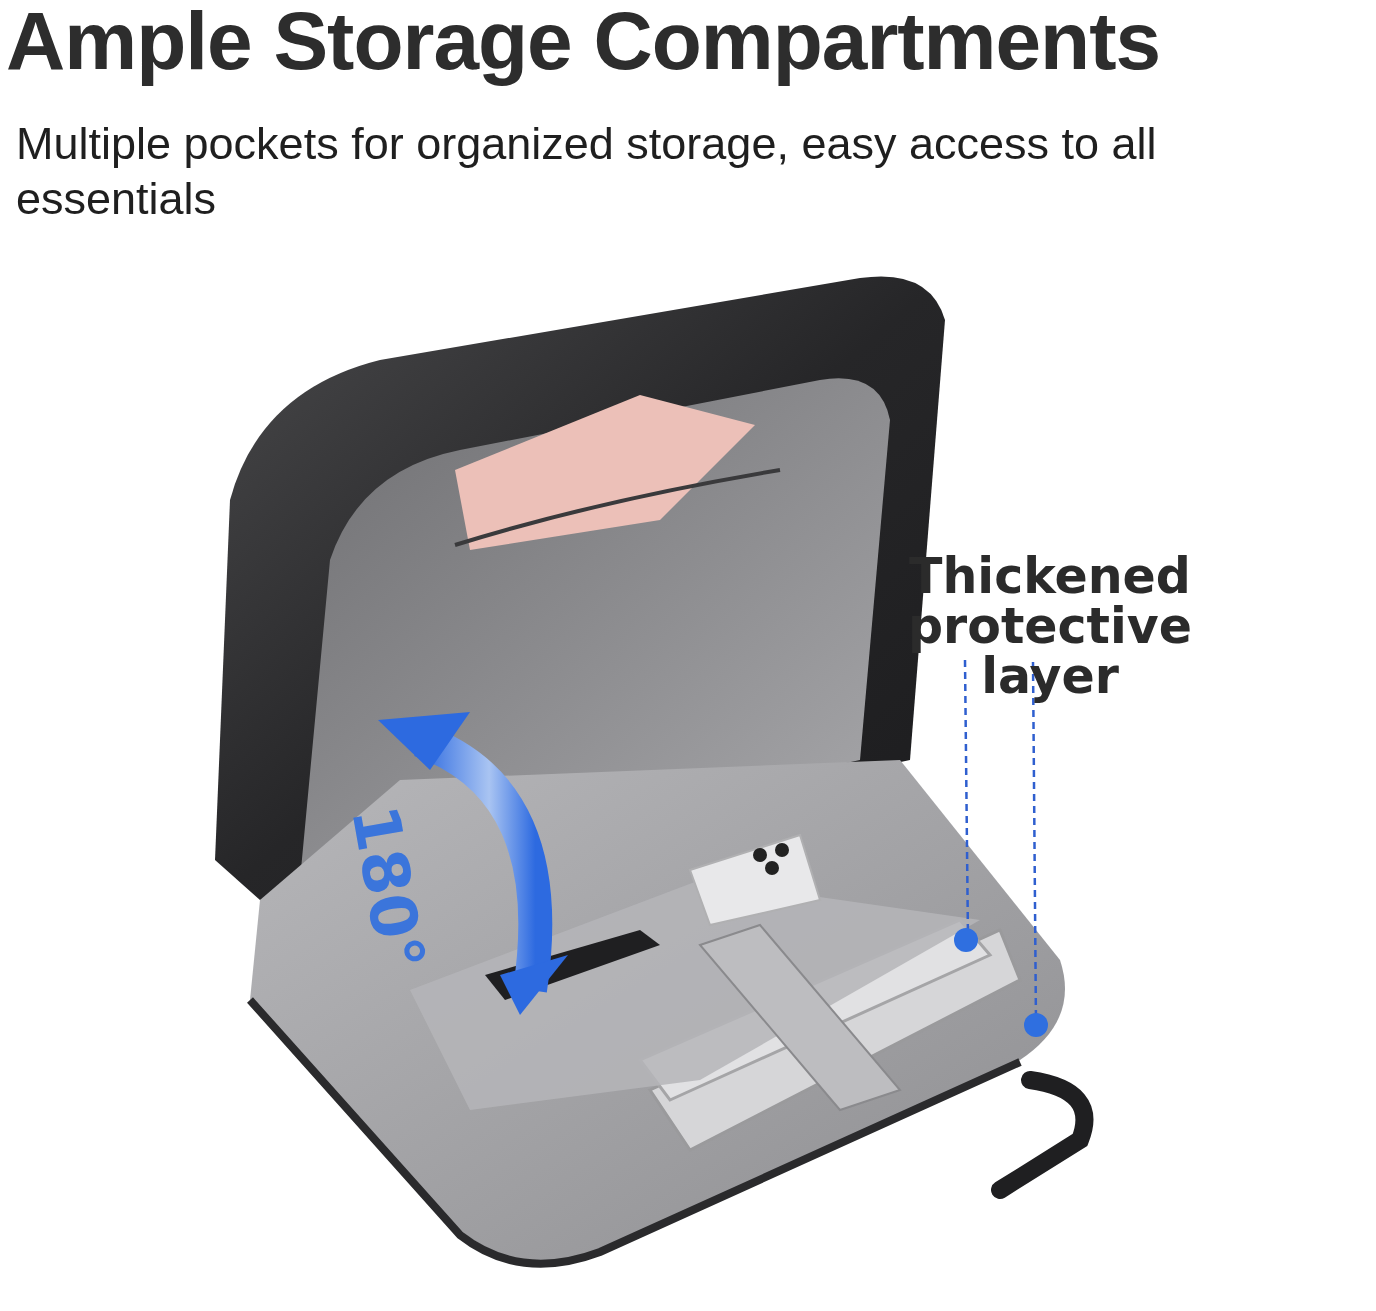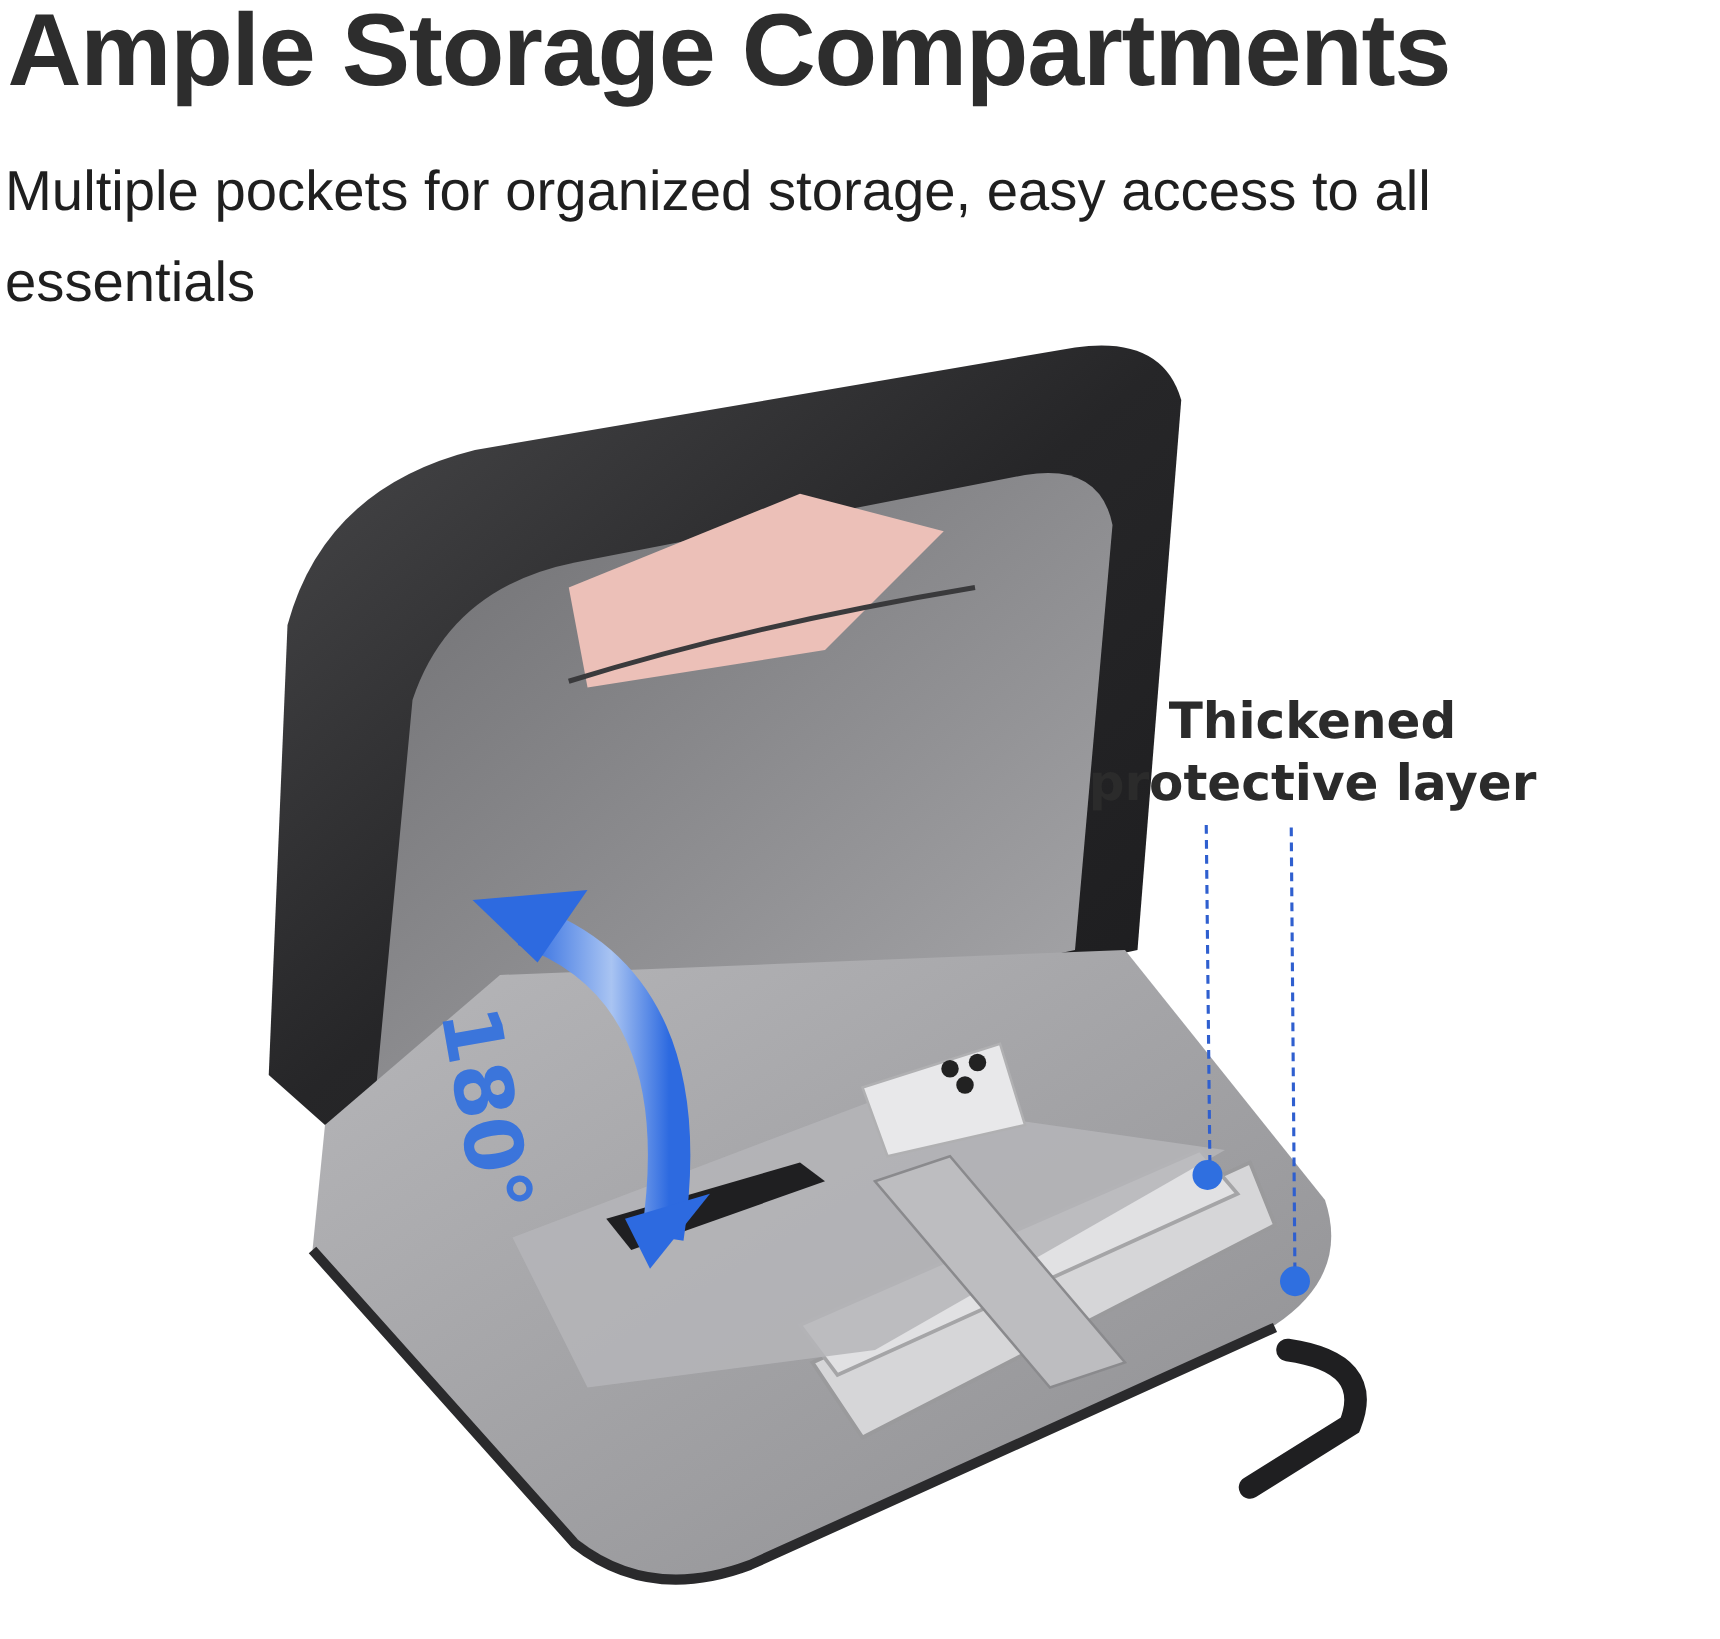--- a/index.html
+++ b/index.html
@@ -1,23 +1,23 @@
 <!DOCTYPE html>
 <html><head>
 <meta charset="utf-8">
 <style>
   html, body { margin:0; padding:0; background:#ffffff; }
   body { width:1376px; height:1311px; position:relative; overflow:hidden;
          font-family:"Liberation Sans", sans-serif; color:#2b2b2b; }
   .title { position:absolute; left:6px; top:-6px; font-size:82px; font-weight:bold;
            letter-spacing:-1px; color:#2d2d2d; white-space:nowrap; line-height:1.15; }
-  .subtitle { position:absolute; left:4px; top:116px; font-size:45px; line-height:73px;
+  .subtitle { position:absolute; left:16px; top:116px; font-size:45px; line-height:55px;
               color:#1f1f1f; width:1260px; }
   .callout { position:absolute; left:850px; top:552px; width:400px; text-align:center;
-             font-family:"DejaVu Sans", sans-serif; font-weight:bold; font-size:40px;
+             font-family:"DejaVu Sans", sans-serif; font-weight:bold; font-size:49px;
              line-height:50px; color:#2b2b2b; }
   .illustration { position:absolute; left:0; top:0; width:1376px; height:1311px; }
   .angle-label { position:absolute; left:410px; top:800px; font-family:"DejaVu Sans", sans-serif;
                  font-size:64px; font-weight:bold; color:#2f6fe0; transform:rotate(80deg);
                  transform-origin:left top; opacity:0.9; }
 </style>
 </head>
 <body>
 
 <svg class="illustration" viewBox="0 0 1376 1311" xmlns="http://www.w3.org/2000/svg">

